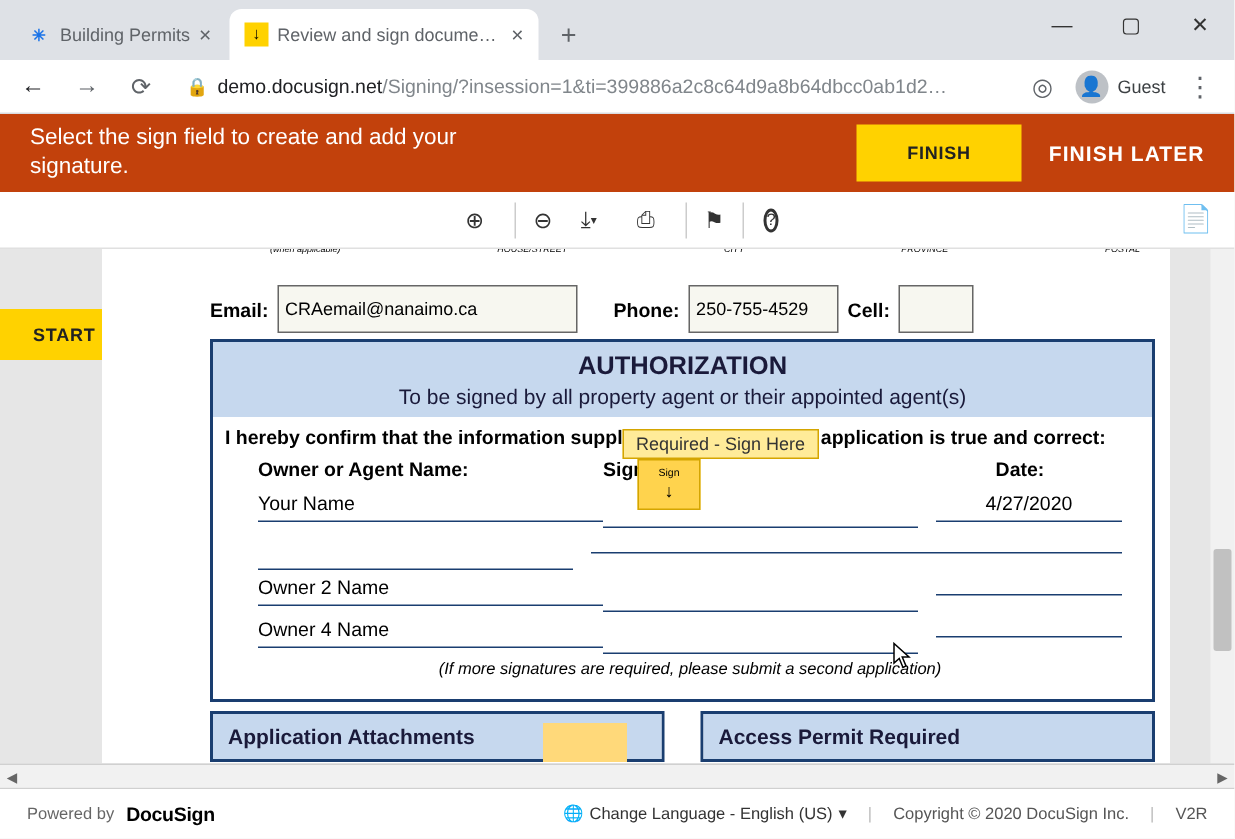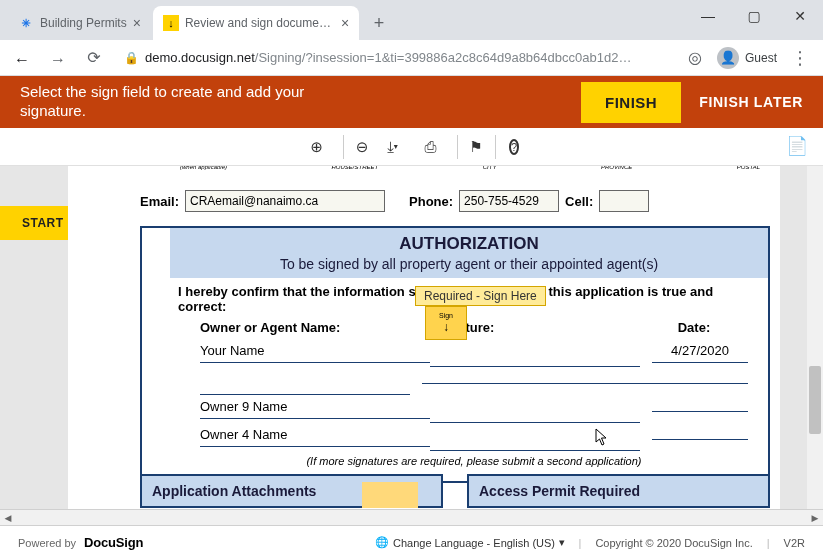--- a/index.html
+++ b/index.html
@@ -27,45 +27,45 @@
   .omnibox .url { white-space:nowrap; overflow:hidden; text-overflow:ellipsis; }
   .omnibox .dim { color:#80868b; }
   .guest-chip { display:flex; align-items:center; gap:6px; font-size:12px; color:#3c4043; }
   .avatar-circle { width:22px; height:22px; border-radius:50%; background:#bdc1c6; display:flex; align-items:center; justify-content:center; color:#fff; font-size:13px; }
   .kebab { font-size:18px; color:#5f6368; cursor:pointer; padding:0 6px; }
 
   
   .ds-banner { background:#c2410c; color:#fff; height:52px; display:flex; align-items:center; padding:0 20px; gap:18px; }
   .ds-banner .prompt { font-size:15px; line-height:1.25; max-width:330px; }
   .ds-banner .spacer { flex:1; }
-  .btn-finish { background:#ffd200; color:#222; font-weight:bold; font-size:15px; padding:12px 24px; border:none; cursor:pointer; letter-spacing:0.5px; }
+  .btn-finish { background:#ffd200; color:#222; font-weight:bold; font-size:12px; padding:12px 34px; border:none; cursor:pointer; letter-spacing:0.5px; }
   .btn-secondary { background:none; border:none; color:#fff; font-weight:bold; font-size:14px; letter-spacing:0.7px; cursor:pointer; display:flex; align-items:center; gap:6px;}
   .caret-down { font-size:10px; }
 
   
   .ds-toolbar { height:38px; background:#fff; border-bottom:1px solid #e0e0e0; display:flex; align-items:center; justify-content:center; gap:14px; position:relative; }
   .ds-tool { width:24px; height:24px; display:flex; align-items:center; justify-content:center; color:#333; cursor:pointer; font-size:15px; }
   .ds-tool.sep { border-left:1px solid #ccc; padding-left:14px; }
   .ds-toolbar .right-tool { position:absolute; right:14px; top:7px; font-size:18px; color:#222; cursor:pointer; }
 
   
   .viewport { height:343px; background:#e6e6e6; display:flex; position:relative; overflow:hidden; }
   .start-tag { position:absolute; left:0; top:40px; background:#ffd200; font-size:12px; font-weight:bold; letter-spacing:0.5px; padding:10px 22px; cursor:pointer; color:#222; }
   .page { background:#fff; margin-left:68px; margin-top:0; width:712px; height:100%; position:relative; font-size:13px; color:#000; }
   .page .meta-row { position:absolute; top:-2px; left:72px; right:20px; font-size:6px; color:#000; font-style:italic; display:flex; justify-content:space-between; }
   .page .meta-row span:first-child { padding-left:40px; }
 
   .field-row { position:absolute; top:24px; left:72px; right:10px; display:flex; align-items:center; gap:6px; font-size:13px; }
   .field-row label { font-weight:bold; }
-  .inputbox { border:1px solid #666; height:22px; font-size:12px; padding:1px 4px; background:#f7f7f0; }
+  .inputbox { border:1px solid #666; height:32px; font-size:12px; padding:1px 4px; background:#f7f7f0; }
   .inputbox.email { width:200px; }
   .inputbox.phone { width:100px; }
   .inputbox.cell { width:50px; }
 
-  .auth-block { position:absolute; top:60px; left:72px; right:10px; border:2px solid #1a3e70;padding-left:28px; }
+  .auth-block { position:absolute; top:60px; left:72px; right:10px; border:2px solid #1a3e70; }
   .auth-header { background:#c6d8ee; text-align:center; padding:6px 4px; }
   .auth-header h3 { font-size:17px; font-weight:bold; color:#1a1a3a; }
   .auth-header p { font-size:14px; color:#1a1a3a; margin-top:2px; }
   .confirm { font-size:13px; font-weight:bold; padding:6px 8px 2px; color:#000; }
 
   .sig-table { width:100%; padding:4px 20px 8px 30px; }
   .sig-table .hdr { display:flex; font-weight:bold; font-size:13px; margin-bottom:4px; }
   .sig-table .hdr .c1 { width:230px; }
   .sig-table .hdr .c2 { width:210px; }
   .sig-table .hdr .c3 { flex:1; text-align:center; }
@@ -200,21 +200,21 @@
         <div class="sig-row">
           <div class="c1">Your Name</div>
           <div class="c2"></div>
           <div class="c3">4/27/2020</div>
         </div>
         <div class="sig-row">
           <div class="c2"></div>
           <div class="c3"></div>
         </div>
         <div class="sig-row">
-          <div class="c1">Owner 9 Name</div>
+          <div class="c1">Owner 2 Name</div>
           <div class="c2"></div>
           <div class="c3"></div>
         </div>
         <div class="sig-row">
           <div class="c1">Owner 4 Name</div>
           <div class="c2"></div>
           <div class="c3"></div>
         </div>
         <div class="more-sig">(If more signatures are required, please submit a second application)</div>
       </div>

